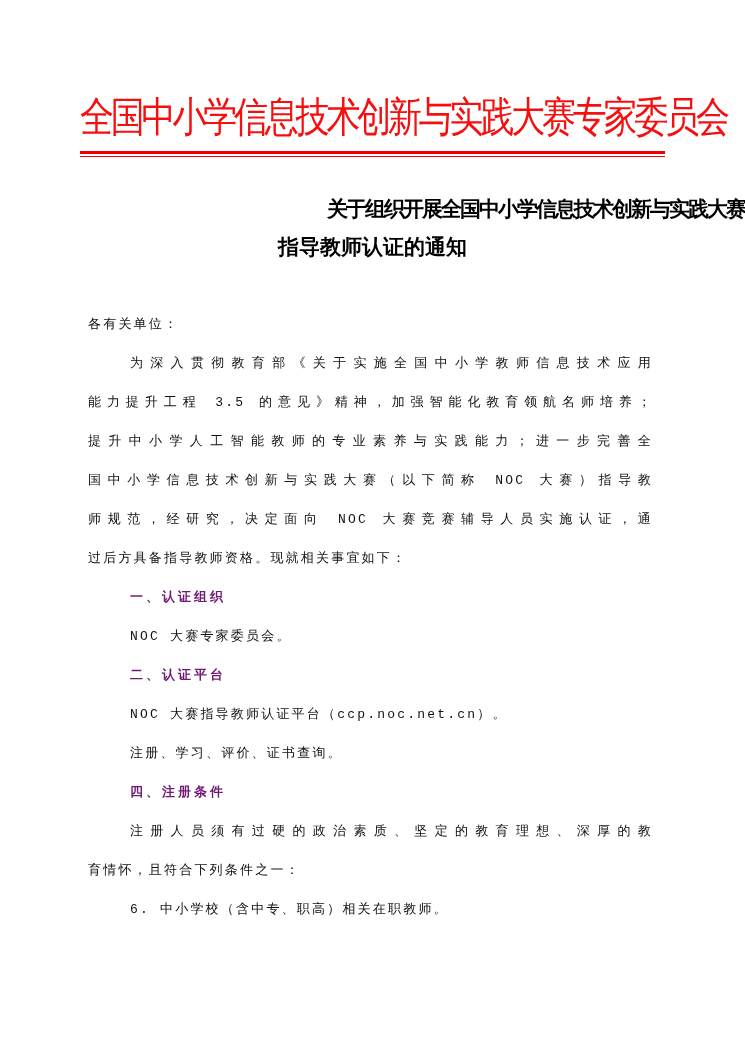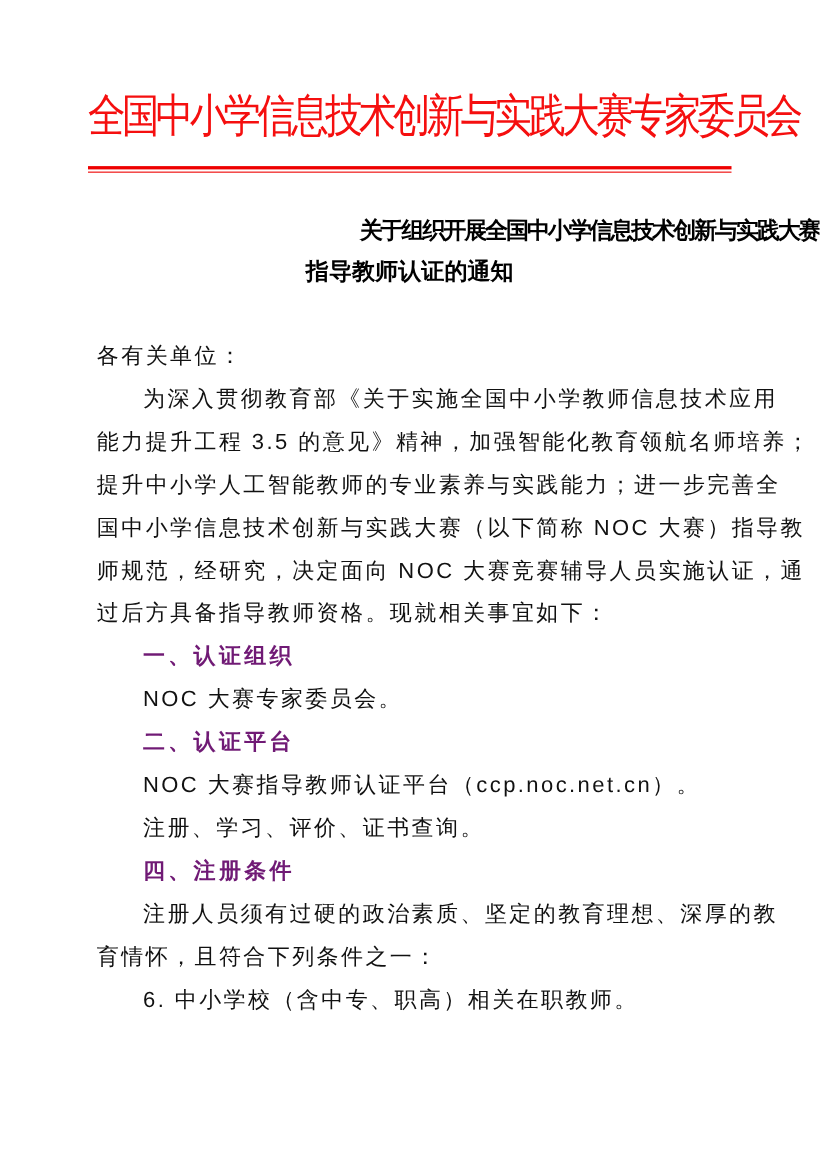--- a/index.html
+++ b/index.html
@@ -18,21 +18,21 @@
     .page {
       position: absolute;
       left: 0; top: 0;
       width: 745px;
       height: 1053px;
       background: #ffffff;
     }
     .letterhead {
       position: absolute;
       left: 80px;
-      top: 78px;
+      top: 88px;
       width: 585px;
       height: 56px;
       text-align: right;
       white-space: nowrap;
     }
     .letterhead-text {
       display: inline-block;
       font-family: "DejaVu Sans", "Liberation Sans", sans-serif;
       font-size: 34px;
       line-height: 56px;
@@ -77,24 +77,24 @@
     .doc-title.line2 { top: 232px; letter-spacing: 0px; text-align: center; }
     .body {
       position: absolute;
       left: 88px;
       top: 305px;
       width: 570px;
     }
     .line {
       height: 39px;
       line-height: 39px;
-      font-size: 20px;
+      font-size: 13px;
       letter-spacing: 2.2px;
       white-space: nowrap;
-      font-family: Liberation Sans, sans-serif;
+      font-family: Liberation Mono, monospace;
       color: #111111;
     }
     .line.indent { padding-left: 42px; }
     .line.heading {
       font-weight: bold;
       padding-left: 42px;
       letter-spacing: 3px;
       color: #701a75;
     }
     .line.just {

